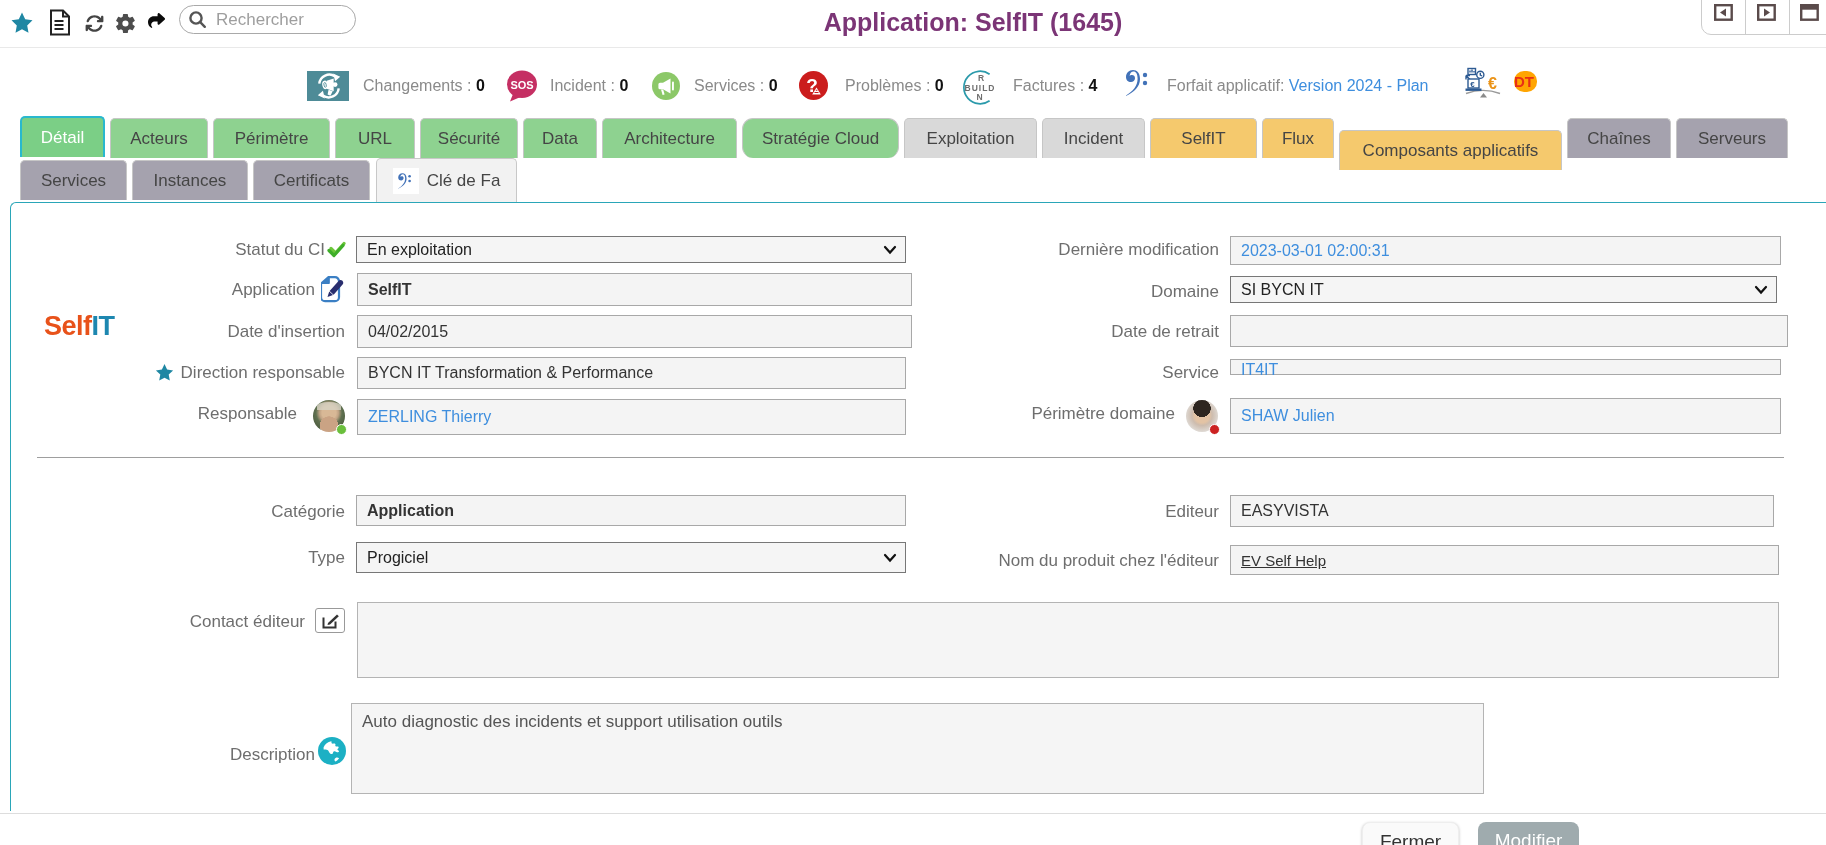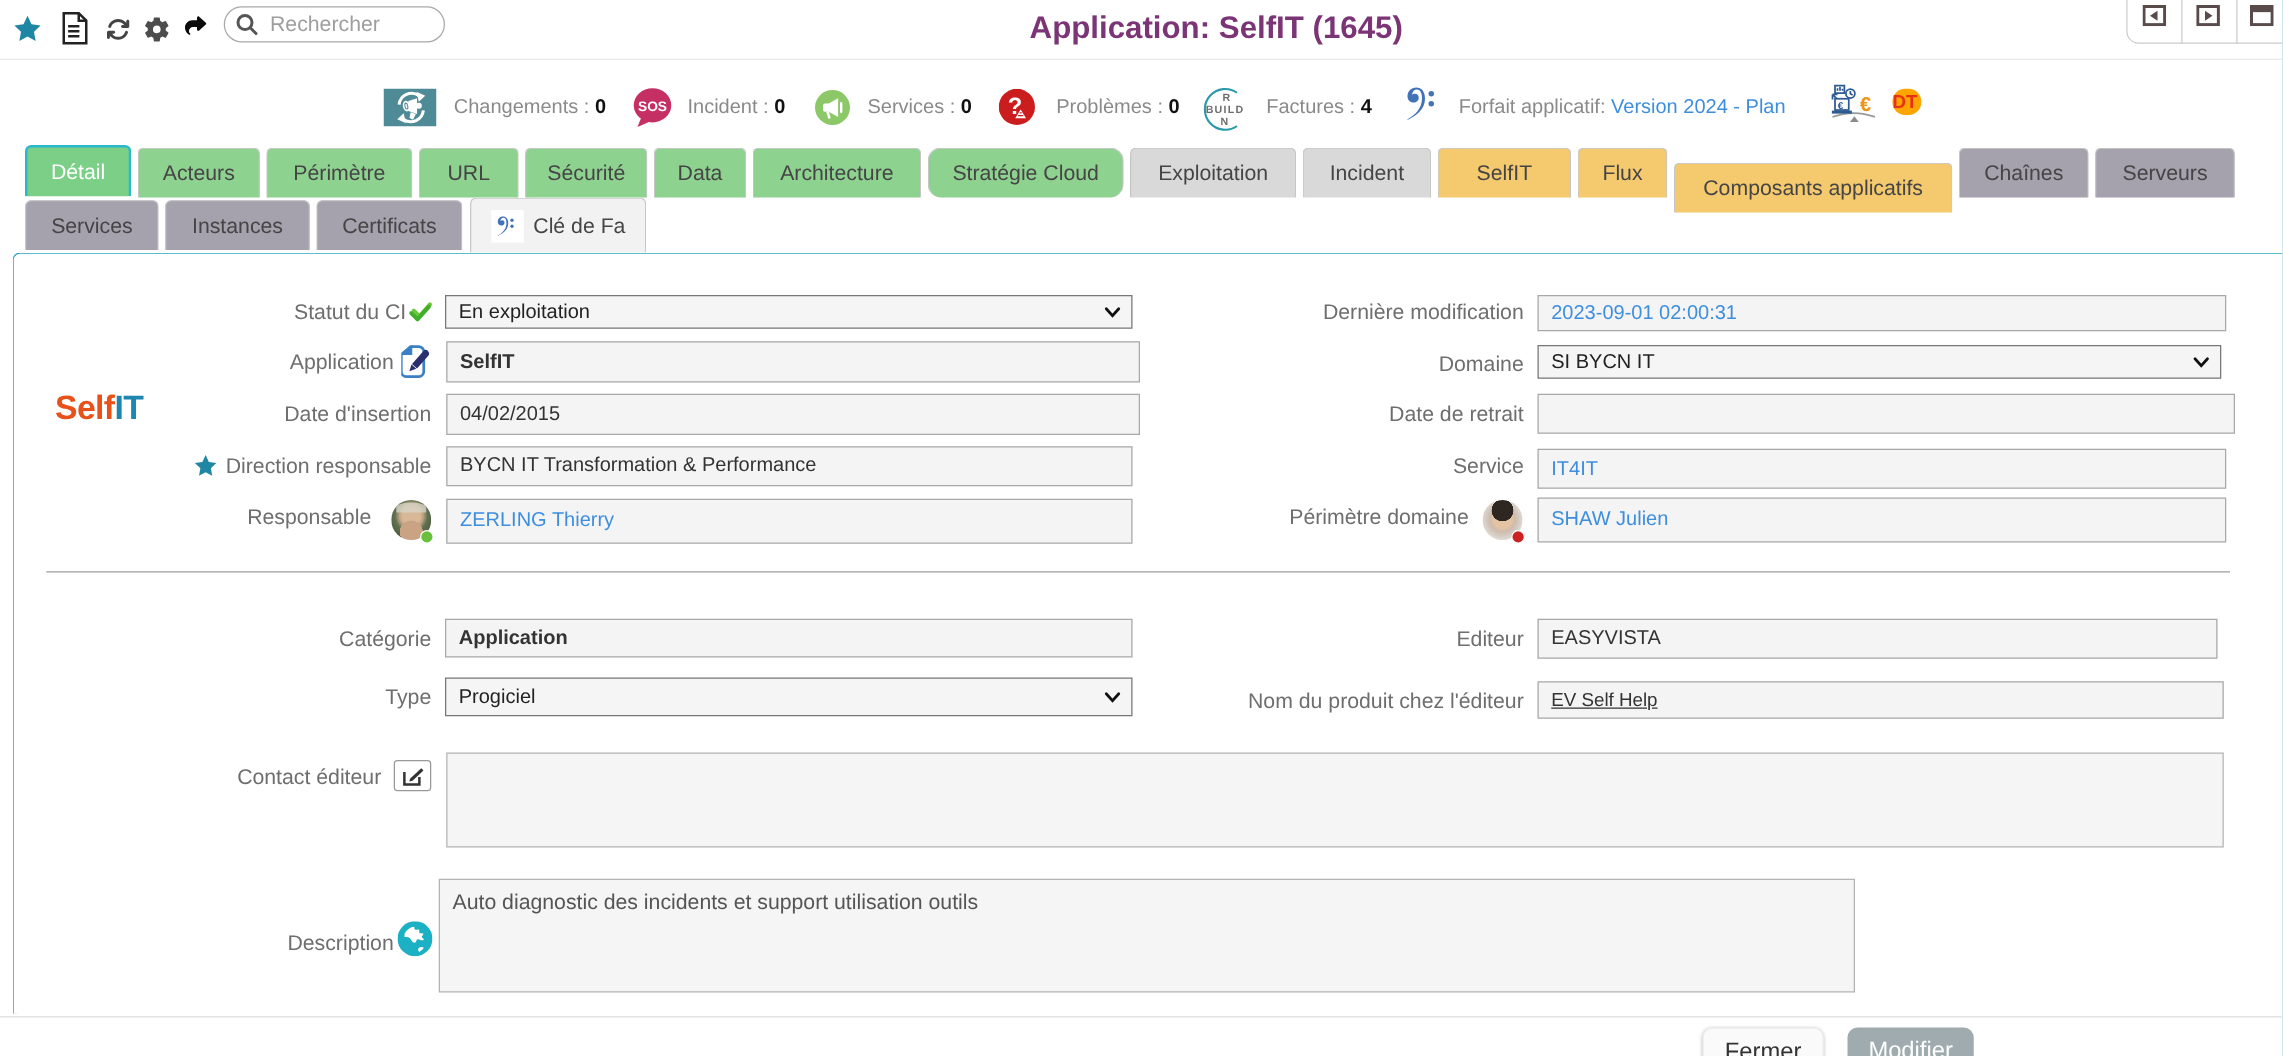--- a/index.html
+++ b/index.html
@@ -193,21 +193,21 @@
       <path d="M4 7.5l4.5 4.5L17 2.5" fill="none" stroke="#6cc73a" stroke-width="3.2" stroke-linecap="round" stroke-linejoin="round"></path>
       <path d="M2 9.5l5 5L16 4.5" fill="none" stroke="#3fae29" stroke-width="3.2" stroke-linecap="round" stroke-linejoin="round"></path>
     </svg>
   <div class="sel" style="left:356px;top:236px;width:550px;height:27px;">En exploitation
     <svg class="chev" width="14" height="12" viewBox="0 0 14 12">
         <path d="M2 3l5 5.5L12 3" fill="none" stroke="#111" stroke-width="2.2" stroke-linecap="round"></path>
       </svg>
   </div>
   <div class="lbl" style="left:700px;top:240px;width:519px;">Dernière modification</div>
   <div class="fld" style="left:1230px;top:236px;width:551px;height:29px;">
-      <span class="blue">2023-09-01 02:00:31</span>
+      <span class="blue">2023-03-01 02:00:31</span>
     </div>
 
   <div class="lbl" style="left:0px;top:280px;width:315px;">Application</div>
   <svg class="abs" style="left:321px;top:276px" width="24" height="27" viewBox="0 0 24 27">
     <path d="M7.5 1.2h6.5a4 4 0 0 1 4 4v16a4 4 0 0 1-4 4h-10a4 4 0 0 1-4-4v-13.5z" fill="none" stroke="#3b7fc4" stroke-width="2.2"></path>
     <path d="M8.3 0.8v6.7H1.2z" fill="#3b7fc4" stroke="#3b7fc4" stroke-width="1"></path>
     <path d="M21.2 4.6c1.2 1.2 1.4 2.8.6 3.7l-9.2 10.4-4-3.6L17.8 4.7c.8-.9 2.3-1.2 3.4-.1z" fill="#292e6e"></path>
     <path d="M8.2 15.6l3.8 3.4-5.5 2z" fill="#292e6e"></path>
   </svg>
   <div class="fld" style="left:357px;top:273px;width:555px;height:33px;font-weight:bold;">SelfIT</div>
@@ -222,21 +222,21 @@
   <div class="fld" style="left:357px;top:315px;width:555px;height:33px;">04/02/2015</div>
   <div class="lbl" style="left:700px;top:322px;width:519px;">Date de retrait</div>
   <div class="fld" style="left:1230px;top:315px;width:558px;height:32px;"></div>
 
   <svg class="abs" style="left:155px;top:364px" width="19" height="18" viewBox="0 0 19 18">
       <path fill="#1f87a3" d="M9.5 0l2.6 5.6 6 .8-4.4 4.2 1.1 6L9.5 13.7l-5.3 2.9 1.1-6L.9 6.4l6-.8z"></path>
     </svg>
   <div class="lbl" style="left:0px;top:363px;width:345px;">Direction responsable</div>
   <div class="fld" style="left:357px;top:357px;width:549px;height:32px;">BYCN IT Transformation &amp; Performance</div>
   <div class="lbl" style="left:700px;top:363px;width:519px;">Service</div>
-  <div class="fld" style="left:1230px;top:359px;width:551px;height:32px;align-items:center;">
+  <div class="fld" style="left:1230px;top:359px;width:551px;height:16px;align-items:flex-start;">
       <span class="blue" style="margin-top:1px;">IT4IT</span>
     </div>
 
   <div class="lbl" style="left:0px;top:404px;width:297px;">Responsable</div>
   <div class="abs" style="left:313px;top:400px;width:32px;height:32px;border-radius:50%;background:radial-gradient(circle at 50% 80%, #caa384 0 30%, transparent 31%),radial-gradient(circle at 50% 40%, #d8b896 0 28%, #bfa284 38%, #5f7050 52%, #3d4a30 100%);"></div>
   <div class="abs" style="left:317px;top:402px;width:24px;height:8px;border-radius:50% 50% 0 0;background:#d7d3c4;opacity:.8;"></div>
   <div class="abs" style="left:336px;top:424px;width:11px;height:11px;border-radius:50%;background:#6abf3c;border:1.5px solid #fff;"></div>
   <div class="fld" style="left:357px;top:399px;width:549px;height:36px;">
       <span class="blue">ZERLING Thierry</span>
     </div>

